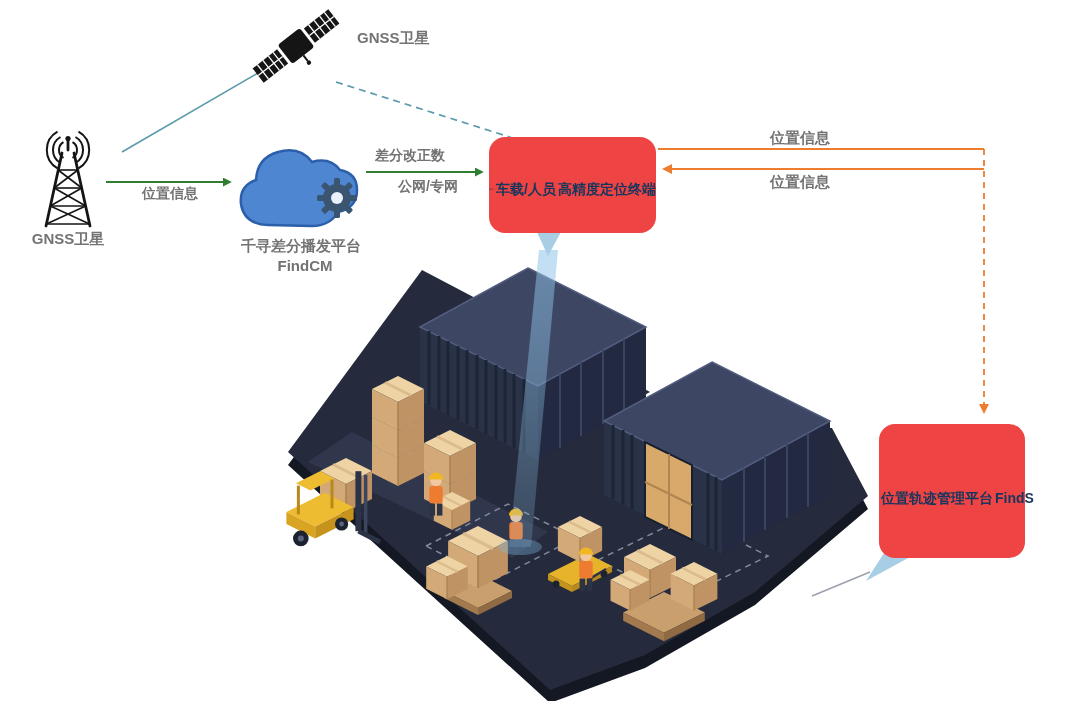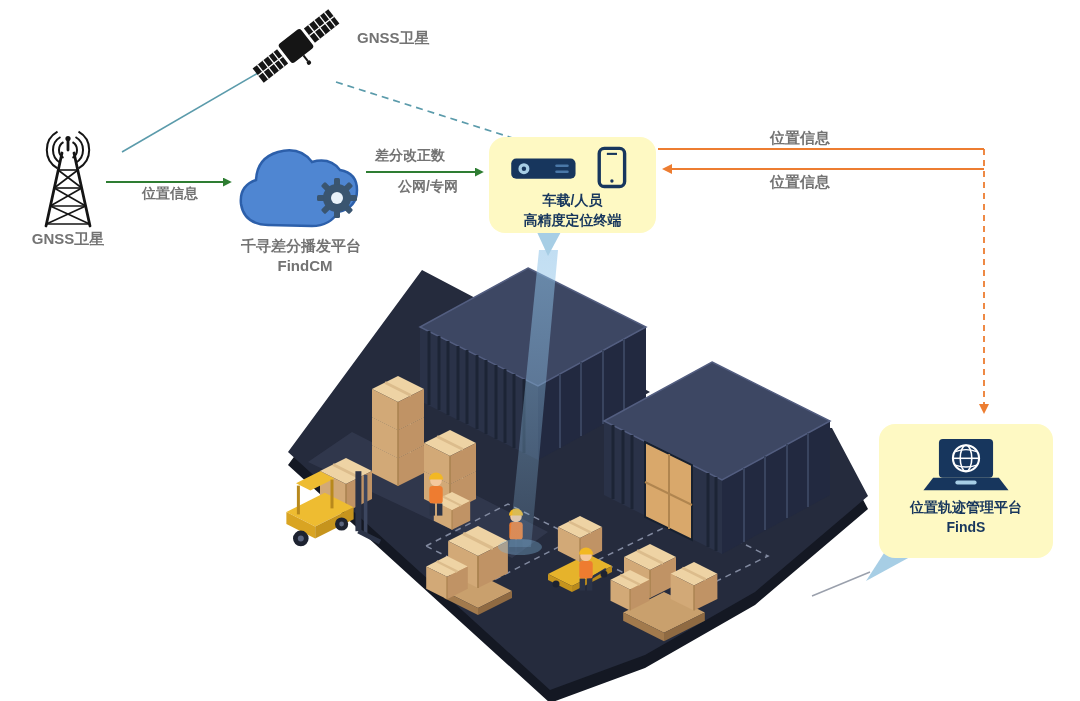--- a/index.html
+++ b/index.html
@@ -10,22 +10,22 @@
   }
   .canvas { position:absolute; inset:0; width:1080px; height:701px; }
   svg.layer { position:absolute; left:0; top:0; }
   .lbl {
     position:absolute; color:#737373; font-weight:700; font-size:15px;
     white-space:nowrap; line-height:1.1;
   }
   .lbl.small { font-size:14px; }
   .center { transform:translateX(-50%); }
   .panel {
-    position:absolute; background:#fef9c3; border-radius:16px;
-    display:flex; flex-direction:column; align-items:center; gap:2px;
+    position:absolute; background:#ef4444; border-radius:16px;
+    display:flex; flex-direction:row; align-items:center; gap:2px;
   }
   .panel .pl {
     color:#17365d; font-weight:700; font-size:14px; line-height:1.3;
     white-space:nowrap;
   }
 </style>
 </head>
 <body>
 
 <div class="canvas">
@@ -277,21 +277,21 @@
     <g>
       <rect x="106" y="4" width="30" height="45" rx="6" fill="none" stroke="#17365d" stroke-width="4"></rect>
       <line x1="115" y1="10.5" x2="127" y2="10.5" stroke="#17365d" stroke-width="2.5"></line>
       <circle cx="121" cy="42.5" r="2" fill="#17365d"></circle>
     </g>
   </svg>
   <div class="pl">车载/人员</div>
   <div class="pl">高精度定位终端</div>
 </div>
 
-<div class="panel" style="left:879px; top:424px; width:174px; height:134px; padding-top:14px;">
+<div class="panel" style="left:879px; top:424px; width:146px; height:134px; padding-top:14px;">
   <svg width="86" height="58" viewBox="0 0 88 60">
     <rect x="16" y="1" width="56" height="40" rx="4" fill="#17365d"></rect>
     <g stroke="#ffffff" fill="none">
       <circle cx="44" cy="21" r="13.5" stroke-width="2.2"></circle>
       <ellipse cx="44" cy="21" rx="6" ry="13.5" stroke-width="1.6"></ellipse>
       <line x1="30.5" y1="21" x2="57.5" y2="21" stroke-width="1.6"></line>
       <path d="M33,14 Q44,10 55,14" stroke-width="1.4"></path>
       <path d="M33,28 Q44,32 55,28" stroke-width="1.4"></path>
     </g>
     <polygon points="10,41 78,41 88,54 0,54" fill="#17365d"></polygon>

